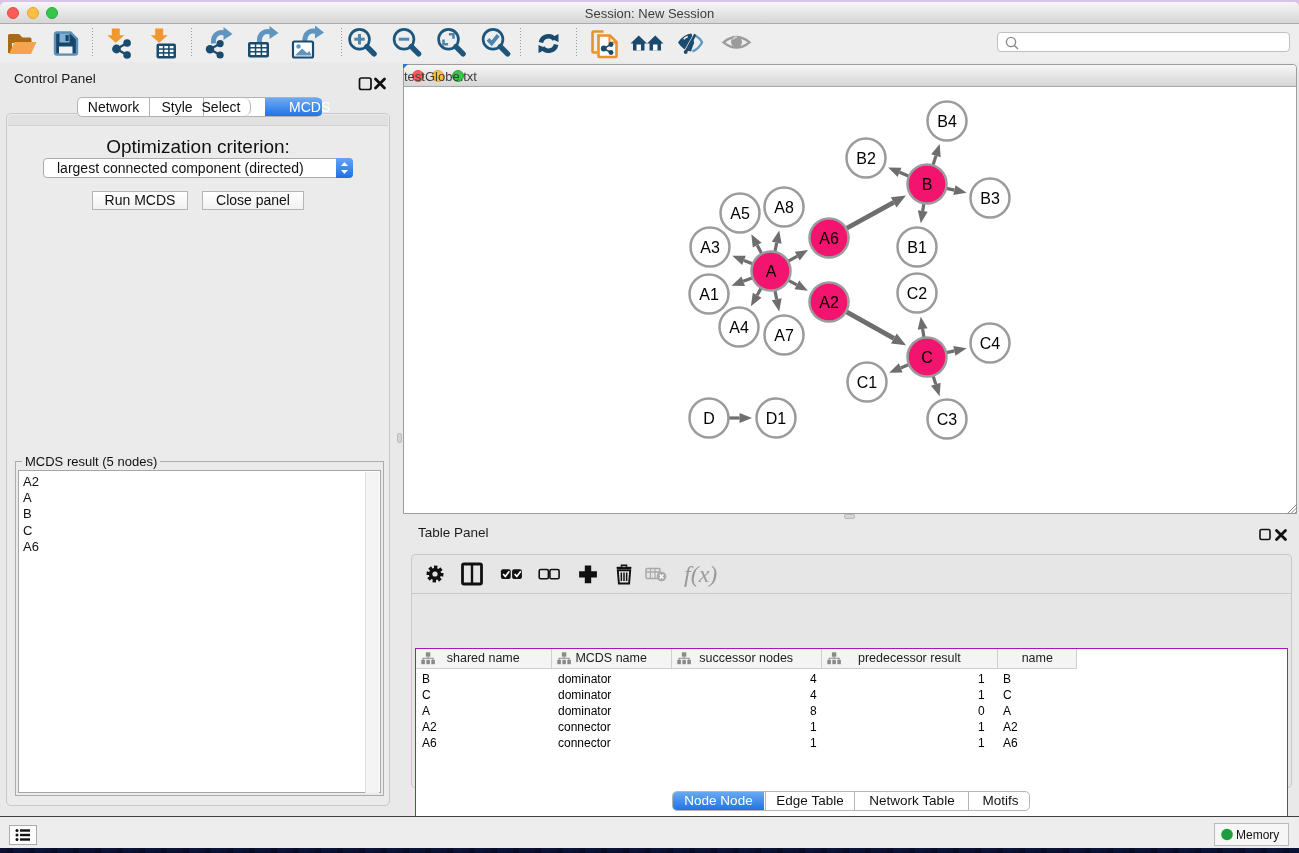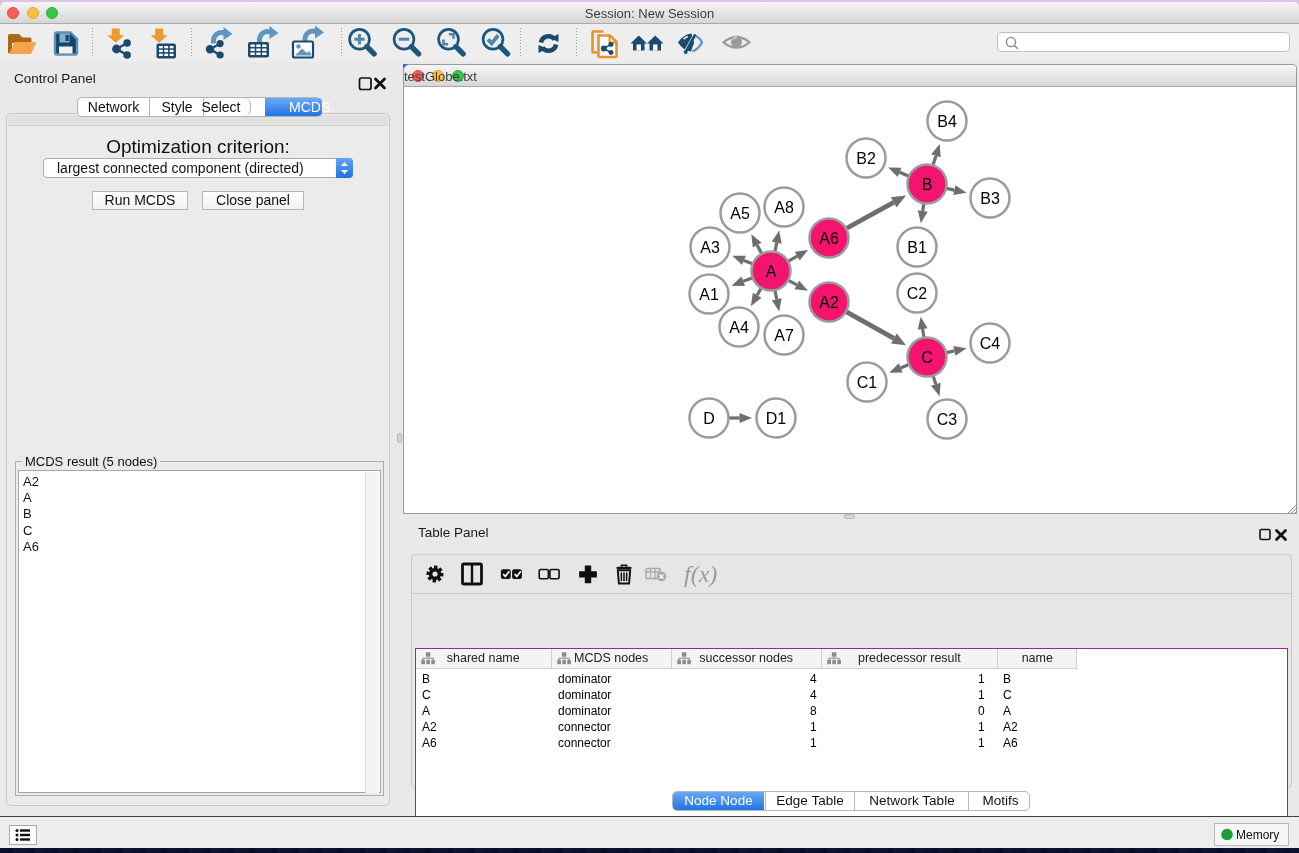--- a/index.html
+++ b/index.html
@@ -366,21 +366,21 @@
 
 </svg>
       </div>
     </div>
     <div class="abs" id="tp-table">
       <div class="abs hcell" style="left:0; width:134.5px;"><svg class="hicon" width="14" height="13" viewBox="0 0 14 13">
             <use href="#sitemap"></use>
           </svg><span>shared name</span></div>
       <div class="abs hcell" style="left:134.5px; width:120.3px;"><svg class="hicon" width="14" height="13" viewBox="0 0 14 13">
             <use href="#sitemap"></use>
-          </svg><span>MCDS nodes</span></div>
+          </svg><span>MCDS name</span></div>
       <div class="abs hcell" style="left:254.8px; width:149.8px;"><svg class="hicon" width="14" height="13" viewBox="0 0 14 13">
             <use href="#sitemap"></use>
           </svg><span>successor nodes</span></div>
       <div class="abs hcell" style="left:404.6px; width:176.6px;"><svg class="hicon" width="14" height="13" viewBox="0 0 14 13">
             <use href="#sitemap"></use>
           </svg><span>predecessor result</span></div>
       <div class="abs hcell" style="left:581.2px; width:80.2px; border-right:1px solid #cfcfcf;"><span>name</span></div>
       <svg width="0" height="0">
           <defs>
             <g id="sitemap">

